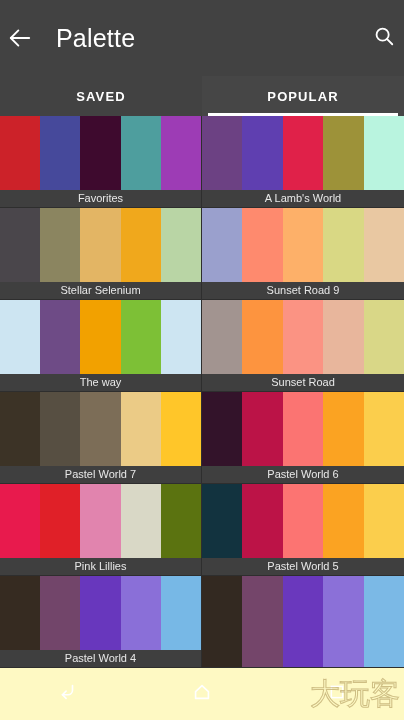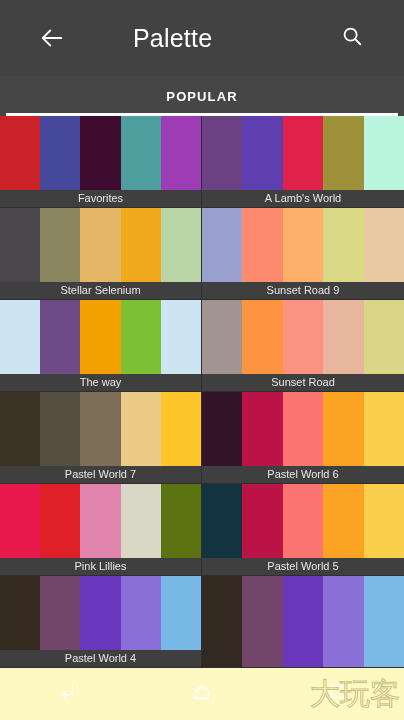--- a/index.html
+++ b/index.html
@@ -10,22 +10,21 @@
     overflow:hidden;
     -webkit-font-smoothing:antialiased;
   }
   #app { width:404px; height:720px; position:relative; display:flex; flex-direction:column; background:#3a3a3a; }
 
   
   .appbar {
     height:76px; flex:0 0 76px;
     background:#424242;
     display:flex; align-items:center;
-    padding:0 32px;
-    gap:45px;
+    padding:0 0;
   }
   .back-btn {
     width:40px; height:40px;
     display:flex; align-items:center; justify-content:center;
     flex:0 0 40px; cursor:pointer;
   }
   .back-btn svg { display:block; }
   .app-title {
     color:#ffffff;
     font-size:25px;
@@ -154,20 +153,21 @@
       <span>
         <svg width="22" height="22" viewBox="0 0 24 24" fill="none" stroke="#ffffff" stroke-width="2" stroke-linecap="round">
           <circle cx="10.5" cy="10.5" r="6.6"></circle>
           <line x1="15.4" y1="15.4" x2="21" y2="21"></line>
         </svg>
       </span>
     </div>
   </div>
 
   <div class="tabs">
+    <div class="tab">SAVED</div>
     <div class="tab active">POPULAR</div>
   </div>
 
   <div class="grid" id="palette-grid">
       <div class="card">
         <div class="swatches">
           <span title="#cc2229" style="background: rgb(204, 34, 41);"></span>
           <span title="#46499b" style="background: rgb(70, 73, 155);"></span>
           <span title="#3e0a2e" style="background: rgb(62, 10, 46);"></span>
           <span title="#4e9e9e" style="background: rgb(78, 158, 158);"></span>

